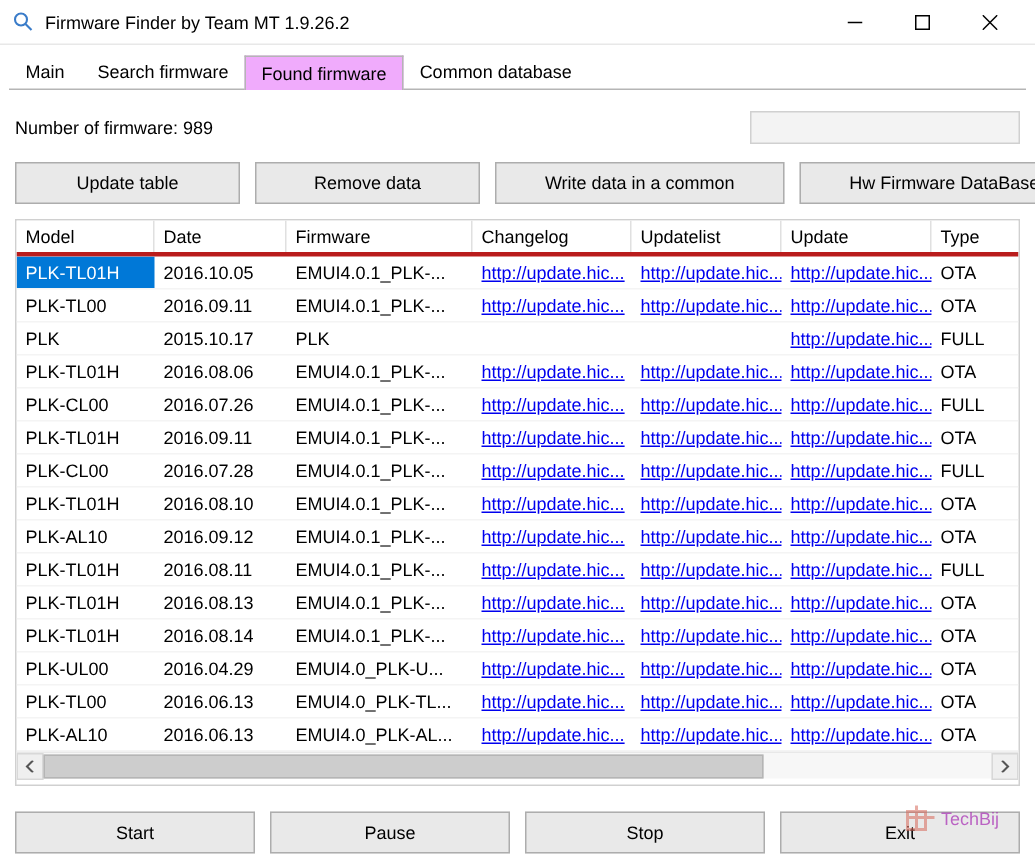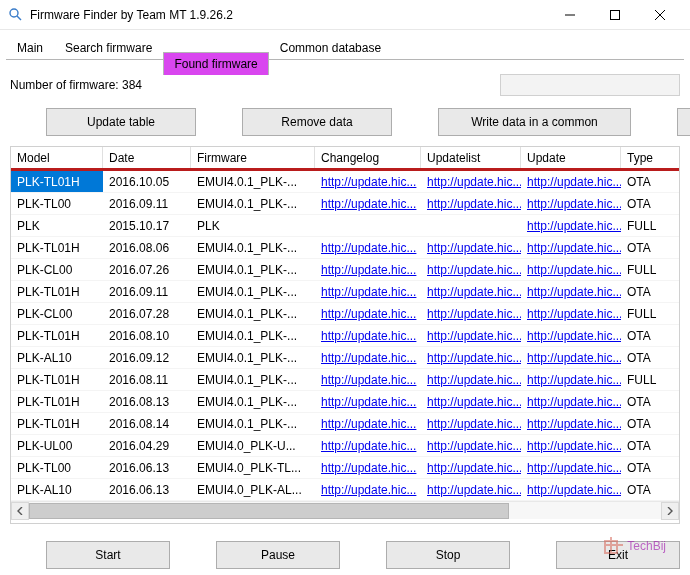--- a/index.html
+++ b/index.html
@@ -6,31 +6,31 @@
 body { background: #fff; width: 690px; height: 575px; overflow: hidden; position: relative; }
 
 .titlebar { height: 30px; display: flex; align-items: center; padding: 0 8px; border-bottom: 1px solid #e8e8e8; }
 .titlebar .icon { width: 16px; height: 16px; margin-right: 6px; display: flex; align-items: center; justify-content: center; }
 .titlebar .title { flex: 1; font-size: 12px; color: #000; }
 .titlebar .winbtns { display: flex; }
 .titlebar .winbtn { width: 45px; height: 30px; display: flex; align-items: center; justify-content: center; cursor: pointer; }
 
 .tabs { display: flex; padding: 6px 6px 0 6px; }
 .tab { padding: 4px 10px; border: 1px solid transparent; border-bottom: none; cursor: pointer; color: #000; }
-.tab.active { border-color: #b5b5b5; background: #d946ef; position: relative; top: 16px; z-index: 2;}
+.tab.active { border-color: #b5b5b5; background: #f0abfc; position: relative; top: 1px; z-index: 2;}
 .tabstrip-line { border-top: 1px solid #b5b5b5; margin: 0 6px; position: relative; top: 0; z-index:1;}
 
 .body-area { padding: 8px 10px; }
 
 .countrow { display: flex; align-items: center; margin: 6px 0 12px 0; }
 .countrow .counttext { flex: 1; }
 .countrow .readonly { width: 180px; height: 22px; border: 1px solid #d0d0d0; background: #f3f3f3; }
 
 .btnrow { display: flex; gap: 10px; margin-bottom: 10px; }
-.btn { flex: 0 0 auto; height: 28px; border: 1px solid #adadad; background: #e9e9e9; display: flex; align-items: center; justify-content: center; cursor: pointer; padding: 0 8px; margin-left: 36px; }
+.btn { flex: 0 0 auto; height: 28px; border: 1px solid #adadad; background: #e9e9e9; display: flex; align-items: center; justify-content: center; cursor: pointer; padding: 0 8px; }
 .btn.w150 { width: 150px; }
 .btn.w165 { width: 193px; }
 
 .table-wrap { border: 1px solid #d0d0d0; height: 378px; overflow: hidden; position: relative; }
 .thead { display: flex; background: #fff; border-bottom: 3px solid #b91c1c; height: 24px; align-items: center; }
 .th { border-right: 1px solid #e0e0e0; padding: 0 6px; height: 100%; display: flex; align-items: center; cursor: pointer; }
 .th:last-child { border-right: none; }
 .tbody { height: 330px; overflow-y: hidden; }
 .tr { display: flex; height: 22px; align-items: center; border-bottom: 1px solid #f4f4f4; }
 .tr.selected .td.model { background: #0078d7; color: #fff; }
@@ -89,21 +89,21 @@
 <div class="tabs" id="tabstrip">
     <div class="tab">Main</div>
     <div class="tab">Search firmware</div>
     <div class="tab active">Found firmware</div>
     <div class="tab">Common database</div>
   </div>
 <div class="tabstrip-line"></div>
 
 <div class="body-area">
   <div class="countrow">
-    <span class="counttext">Number of firmware: 384</span>
+    <span class="counttext">Number of firmware: 989</span>
     <div class="readonly"></div>
   </div>
 
   <div class="btnrow">
     <div class="btn w150">Update table</div>
     <div class="btn w150">Remove data</div>
     <div class="btn w165">Write data in a common</div>
     <div class="btn w165">Hw Firmware DataBase</div>
   </div>
 

